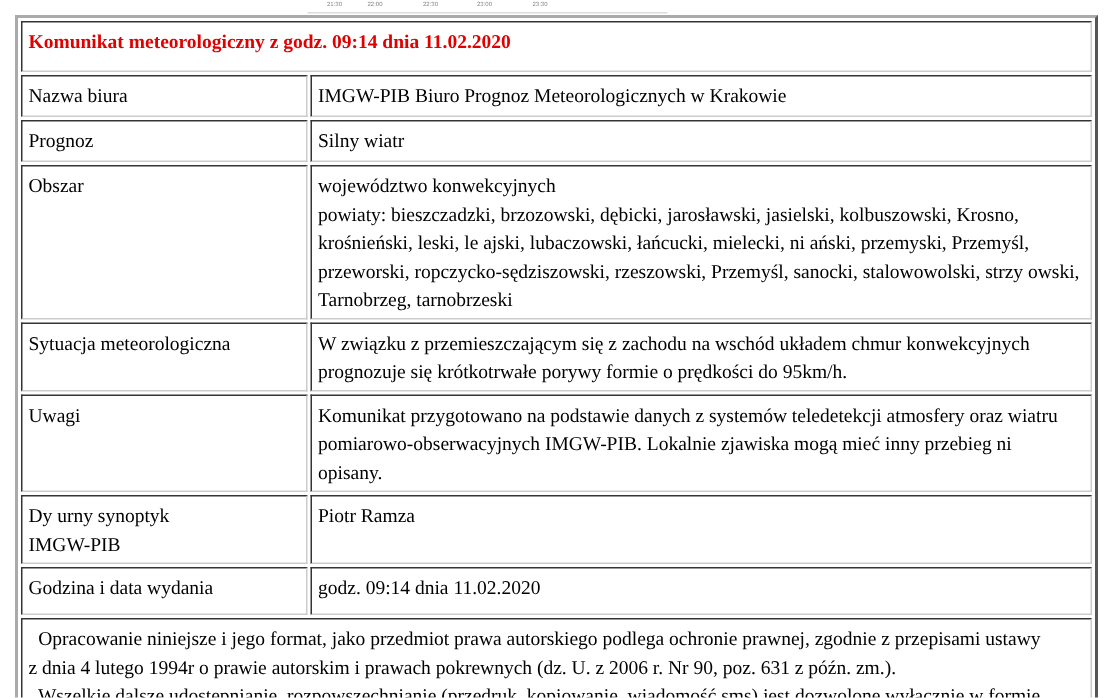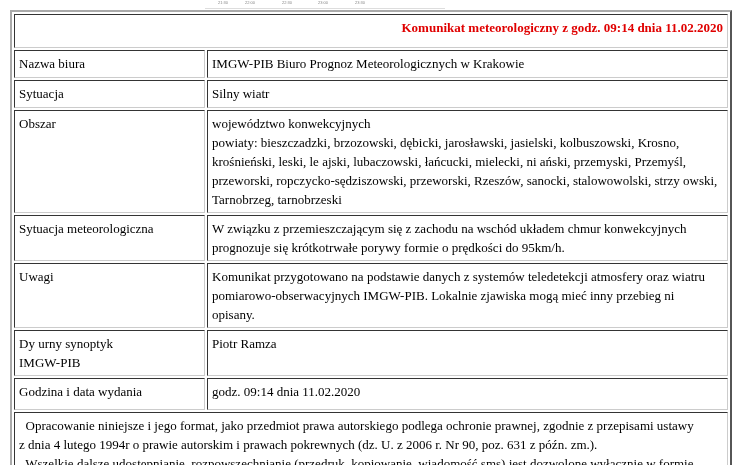--- a/index.html
+++ b/index.html
@@ -2,21 +2,21 @@
 <html><head>
 <meta charset="utf-8">
 <style>
   html, body { margin: 0; padding: 0; background: #ffffff; }
   body { width: 738px; height: 465px; position: relative; overflow: hidden; font-family: "Liberation Serif", serif; color: #000; }
   .ticks { position: absolute; top: 0; left: 0; width: 738px; height: 8px; }
   .tick { position: absolute; top: 0; font-family: "Liberation Sans", sans-serif; font-size: 4px; color: #888; }
   .topline { position: absolute; top: 8px; left: 205px; width: 240px; height: 1px; background: #ddd; }
   table.msg { position: absolute; top: 10px; left: 10px; width: 722px; border-collapse: separate; border-spacing: 2px; border: 2px outset #aaa; background: #fff; }
   table.msg td { border: 1px inset #aaa; border-color: #888 #ccc #ccc #888; font-size: 13px; line-height: 19px; vertical-align: top; padding: 3px 4px; }
-  td.title { text-align: right; color: #e00000; font-weight: bold; font-size: 17.5px; padding: 4px 4px 5px 4px; vertical-align: middle; height: 26px; }
+  td.title { text-align: left; color: #e00000; font-weight: bold; font-size: 17.5px; padding: 4px 4px 5px 4px; vertical-align: middle; height: 26px; }
   td.label { font-weight: normal; width: 181px; }
   td.footer { font-size: 12.5px; line-height: 18.5px; padding: 4px 4px 4px 4px; }
   .r1 td { height: 20px; }
   .r2 td { height: 20px; }
   .r3 td { height: 94px; }
   .r4 td { height: 35px; }
   .r5 td { height: 57px; }
   .r6 td { height: 34px; margin-top: 16px; }
   .r7 td { height: 24px; }
   .line { display: block; }
@@ -36,30 +36,30 @@
 <table class="msg">
   <tbody>
       <tr>
     <td class="title" colspan="2">Komunikat meteorologiczny z godz. 09:14 dnia 11.02.2020</td>
   </tr>
   <tr class="r1">
     <td class="label">Nazwa biura</td>
     <td>IMGW-PIB Biuro Prognoz Meteorologicznych w Krakowie</td>
   </tr>
   <tr class="r2">
-    <td class="label">Sytuacja</td>
+    <td class="label">Prognoz</td>
     <td>Silny wiatr</td>
   </tr>
   <tr class="r3">
     <td class="label">Obszar</td>
     <td>
       <span class="line">województwo konwekcyjnych</span>
       <span class="line">powiaty: bieszczadzki, brzozowski, dębicki, jarosławski, jasielski, kolbuszowski, Krosno,</span>
       <span class="line">krośnieński, leski, le  ajski, lubaczowski, łańcucki, mielecki, ni  ański, przemyski, Przemyśl,</span>
-      <span class="line">przeworski, ropczycko-sędziszowski, przeworski, Rzeszów, sanocki, stalowowolski, strzy  owski,</span>
+      <span class="line">przeworski, ropczycko-sędziszowski, rzeszowski, Przemyśl, sanocki, stalowowolski, strzy  owski,</span>
       <span class="line">Tarnobrzeg, tarnobrzeski</span>
     </td>
   </tr>
   <tr class="r4">
     <td class="label">Sytuacja meteorologiczna</td>
     <td>
       <span class="line">W związku z przemieszczającym się z zachodu na wschód układem chmur konwekcyjnych</span>
       <span class="line">prognozuje się krótkotrwałe porywy formie o prędkości do 95km/h.</span>
     </td>
   </tr>

